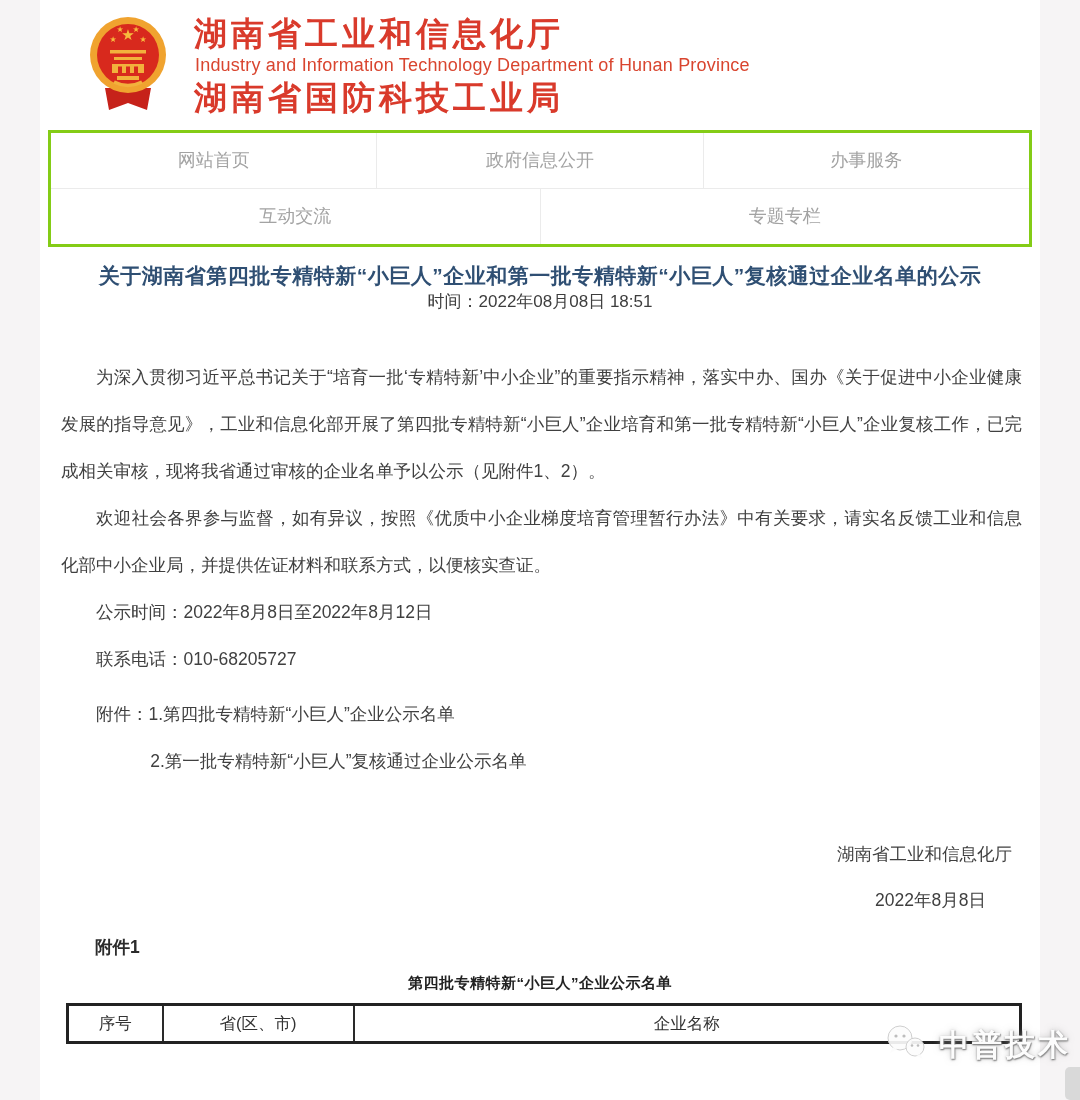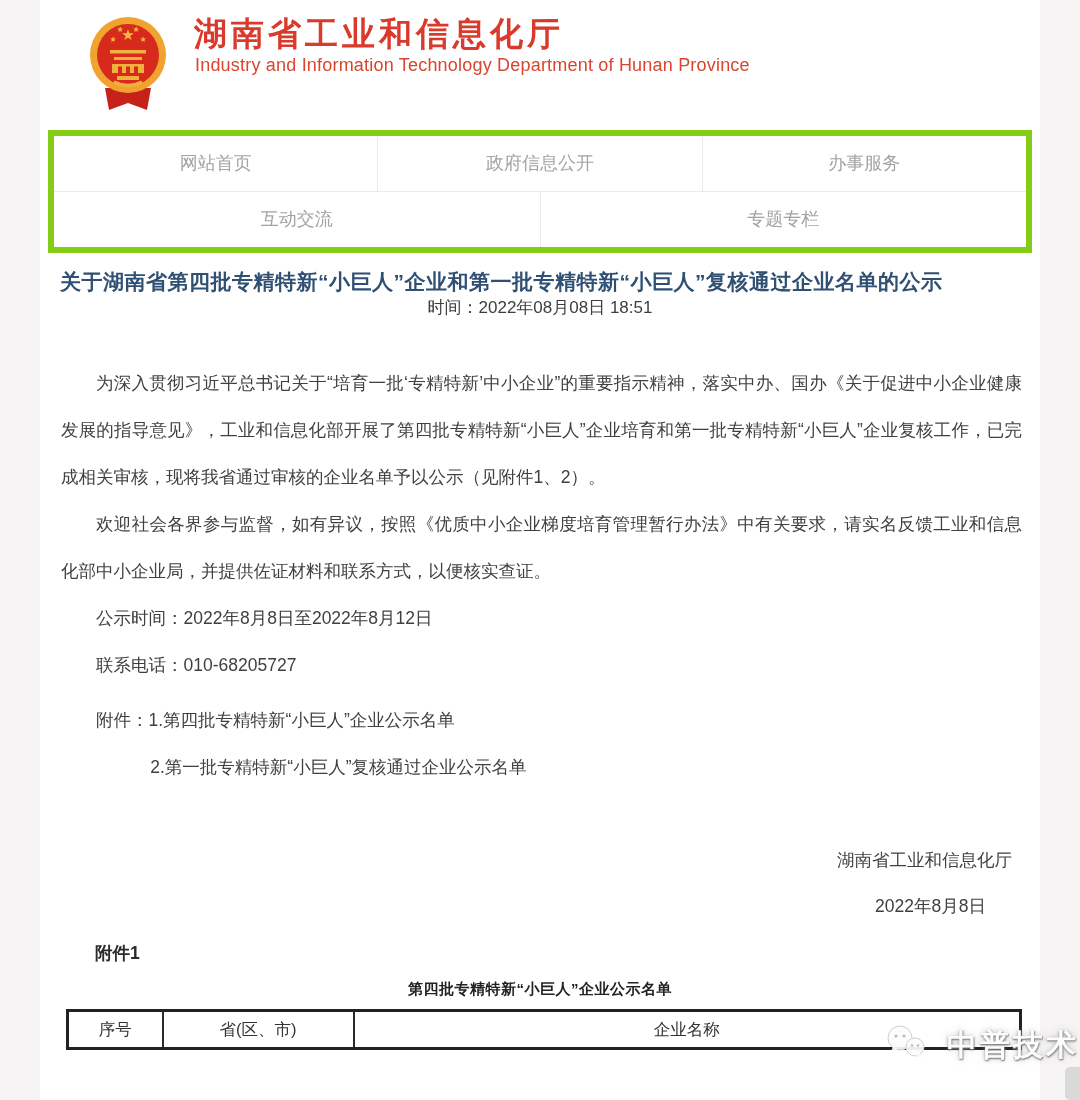--- a/index.html
+++ b/index.html
@@ -13,34 +13,34 @@
   .content { position:absolute; left:40px; top:0; width:1000px; height:1100px; background:#ffffff; }
 
   
   .site-header { display:flex; align-items:flex-start; padding:14px 0 0 48px; height:128px; }
   .emblem-wrap { width:80px; height:100px; margin-right:26px; flex:0 0 auto; }
   .org-block { padding-top:2px; }
   .org-cn { font-size:33px; font-weight:bold; color:#d93a2b; letter-spacing:4px; line-height:1.1; }
   .org-en { font-size:18px; color:#d9452f; margin:3px 0 4px 1px; letter-spacing:0.2px; }
 
   
-  .nav-table { margin:2px 8px 0 8px; border:6px solid #84cc16; background:#fff; }
+  .nav-table { margin:2px 8px 0 8px; border:3px solid #84cc16; background:#fff; }
   .nav-row { display:flex; }
   .nav-row:first-child { border-bottom:1px solid #ebebeb; }
   .nav-cell { flex:1; text-align:center; line-height:55px; height:55px; font-size:18px;
               color:#a3a3a3; border-right:1px solid #ebebeb; cursor:pointer; }
   .nav-cell:last-child { border-right:none; }
 
   
   .breadcrumb-wrap { margin:0 18px 0 10px; padding:17px 0 13px 22px;
                      border-bottom:2px solid #ececec; }
   .breadcrumb { font-size:16.5px; color:#4a4a4a; cursor:pointer; }
 
   
-  .article-title { margin:15px 20px 0 20px; font-size:21px;
+  .article-title { margin:15px 20px 0 20px; text-align:center; font-size:21px;
                    font-weight:bold; color:#2f4f73; letter-spacing:0.5px; }
   .article-time { text-align:center; font-size:17px; color:#3d3d3d; }
 
   
   .article-body { margin:41px 18px 0 21px; font-size:17.5px; color:#404040;
                   line-height:47px; text-align:justify; }
   .article-body p { text-indent:2em; }
   .meta-line { text-indent:2em; }
   .attach-block { margin-top:8px; }
   .attach-line1 { text-indent:2em; }
@@ -57,21 +57,21 @@
   table.roster { margin:10px 0 0 26px; width:956px; border-collapse:collapse;
                  border:3px solid #222; background:#fff; }
   table.roster th, table.roster td { border:2px solid #2a2a2a; font-size:16.5px;
                  color:#333; font-weight:normal; text-align:center; }
   table.roster thead th { height:38px; border-bottom:3px solid #222; }
   table.roster .col-no { width:95px; }
   table.roster .col-prov { width:191px; }
 
   
   .watermark { position:absolute; left:885px; top:1024px; display:flex; align-items:center;
-               gap:20px; pointer-events:none; }
+               gap:12px; pointer-events:none; }
   .watermark-text { font-size:30px; font-weight:bold; letter-spacing:3px; color:#fcfcfc;
         text-shadow:0 1px 2px rgba(125,125,125,0.95), 0 0 6px rgba(150,150,150,0.55),
                     1px 1px 1px rgba(110,110,110,0.6); }
   .scroll-tab { position:absolute; right:0; bottom:0; width:15px; height:33px;
                 background:#d9d9d9; border-radius:5px 0 0 5px; }
 </style>
 </head>
 <body>
 
 <div class="page">
@@ -94,20 +94,21 @@
           <rect x="30" y="52.5" width="4" height="6.5" fill="#d8291d"></rect>
           <rect x="38" y="52.5" width="4" height="6.5" fill="#d8291d"></rect>
           <rect x="46" y="52.5" width="4" height="6.5" fill="#d8291d"></rect>
           <rect x="29" y="62" width="22" height="4" fill="#f2b13c"></rect>
           <path d="M26 68 Q40 75 54 68" stroke="#f2b13c" stroke-width="3.5" fill="none"></path>
         </svg>
       </div>
       <div class="org-block">
         <div class="org-cn">湖南省工业和信息化厅</div>
         <div class="org-en">Industry and Information Technology Department of Hunan Province</div>
+        <div class="org-cn">湖南省国防科技工业局</div>
       </div>
     </div>
 
     <div class="nav-table">
       <div class="nav-row">
         <div class="nav-cell">网站首页</div>
         <div class="nav-cell">政府信息公开</div>
         <div class="nav-cell">办事服务</div>
       </div>
       <div class="nav-row">

